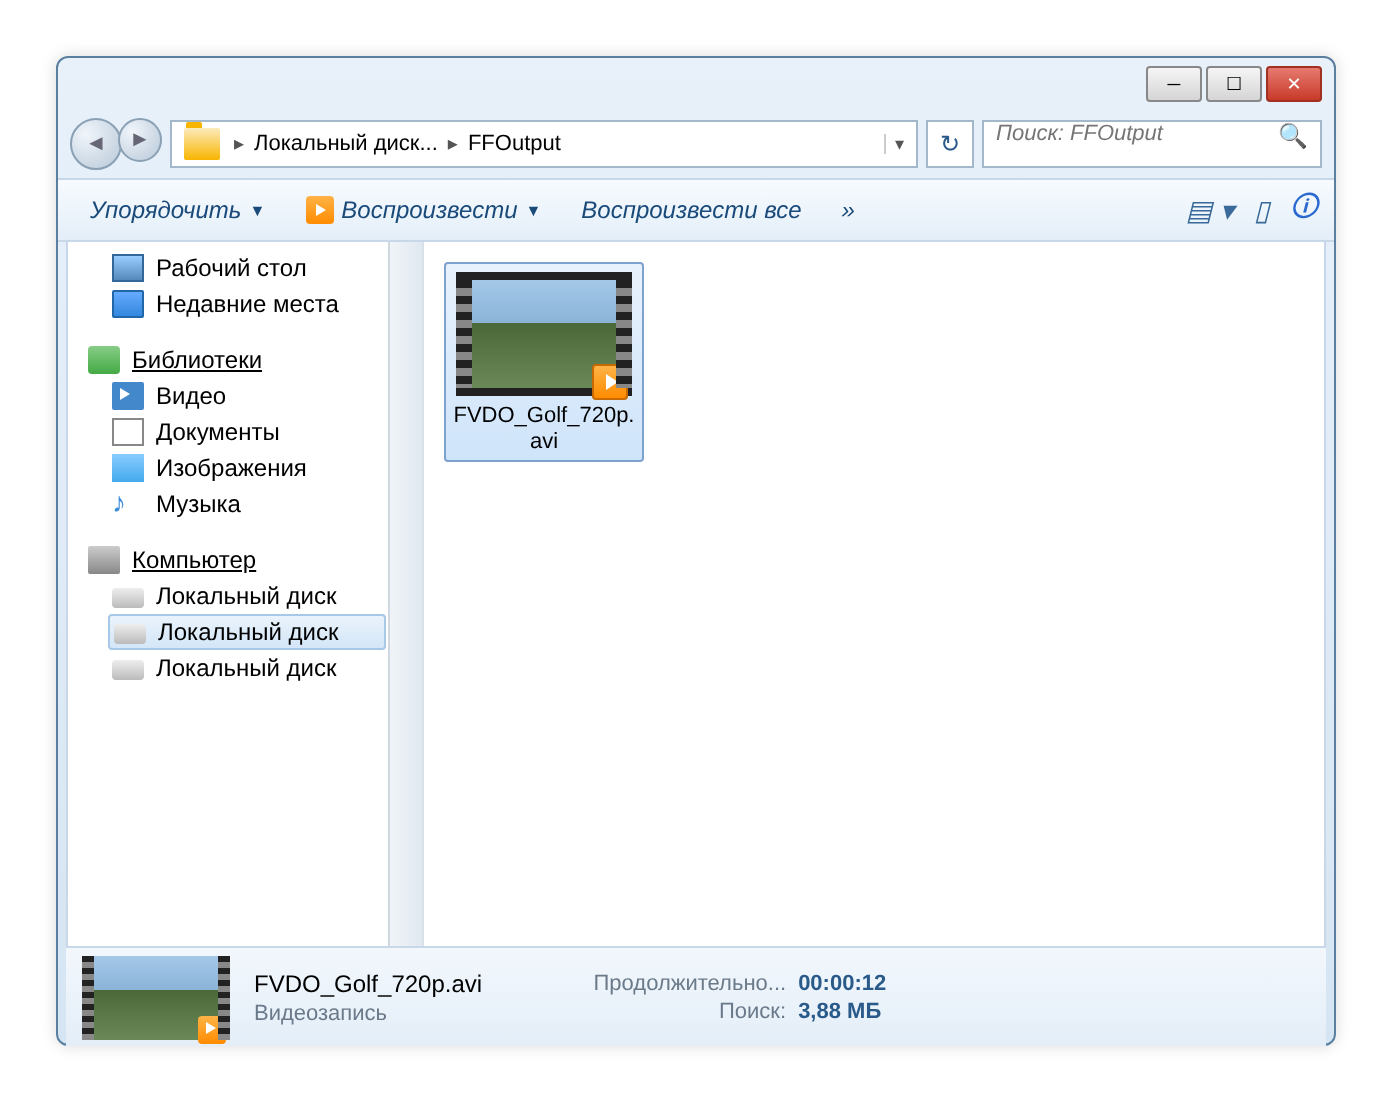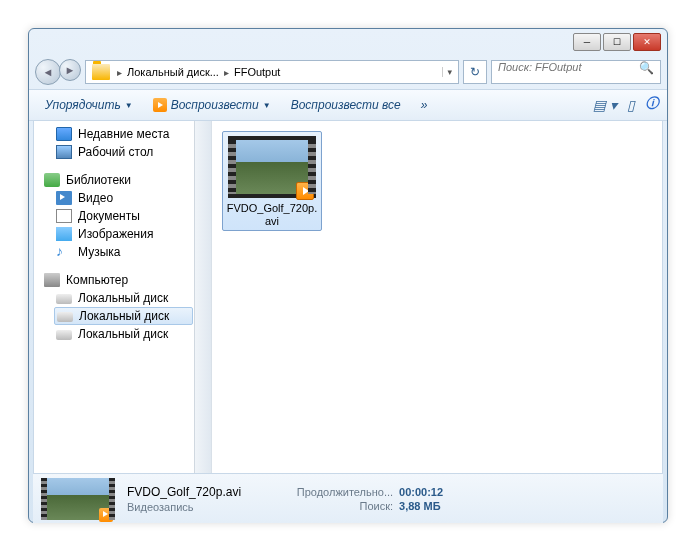--- a/index.html
+++ b/index.html
@@ -40,21 +40,21 @@
 .playicon { width: 14px; height: 14px; background: linear-gradient(to bottom, #ffb347, #ff8c00); border-radius: 2px; display: flex; align-items: center; justify-content: center; }
 .playicon::after { content: ""; border-left: 5px solid #fff; border-top: 3px solid transparent; border-bottom: 3px solid transparent; margin-left: 1px; }
 .toolbar-right { margin-left: auto; display: flex; gap: 10px; align-items: center; }
 .tricon { font-size: 14px; color: #3a6a9a; }
 
 
 .body { flex: 1; display: flex; height: 352px; background: #fff; border-left: 1px solid #c8d8e8; border-right: 1px solid #c8d8e8; margin: 0 4px; }
 .sidebar { width: 178px; border-right: 1px solid #d8e0e8; overflow: hidden; padding: 4px 0; font-size: 12px; position: relative; }
 .sidebar::after { content: ""; position: absolute; right: 0; top: 0; bottom: 0; width: 16px; background: linear-gradient(to right, #f0f4f8, #e0e8f0); border-left: 1px solid #d0d8e0; }
 .side-item { display: flex; align-items: center; gap: 6px; padding: 2px 4px 2px 22px; white-space: nowrap; color: #000; }
-.side-group { padding: 2px 4px 2px 10px; display: flex; align-items: center; gap: 6px; margin-top: 10px; }
+.side-group { padding: 2px 4px 2px 10px; display: flex; align-items: center; gap: 6px; margin-top: 10px; text-decoration: underline; }
 .side-group:first-child { margin-top: 0; }
 .side-item.selected { background: linear-gradient(to bottom, #eaf3fc, #d4e6f8); border: 1px solid #a8c8e8; border-radius: 2px; margin: 0 18px 0 20px; padding: 1px 4px 1px 2px; }
 .si { width: 16px; height: 14px; flex-shrink: 0; display: inline-block; }
 .si-monitor { background: linear-gradient(#6af, #38d); border: 1px solid #26a; border-radius: 1px; }
 .si-desktop { background: linear-gradient(#9cf, #58b); border: 1px solid #369; }
 .si-lib { background: linear-gradient(#8c8, #4a4); border-radius: 2px; }
 .si-video { background: #48c; border-radius: 1px; position: relative; }
 .si-video::after { content: ""; position: absolute; left: 4px; top: 3px; border-left: 5px solid #fff; border-top: 3px solid transparent; border-bottom: 3px solid transparent; }
 .si-doc { background: #fff; border: 1px solid #888; }
 .si-img { background: linear-gradient(#8cf, #4ae); }
@@ -139,26 +139,26 @@
     <div class="toolbar-right">
       <span class="tricon">▤ ▾</span>
       <span class="tricon">▯</span>
       <span class="tricon" style="color:#2a6ad0">🛈</span>
     </div>
   </div>
 
   <div class="body">
     <div class="sidebar">
       <div class="side-item">
+          <span class="si si-desktop"></span>
+          <span>Рабочий стол</span>
+        </div>
+      <div class="side-item">
           <span class="si si-monitor"></span>
           <span>Недавние места</span>
-        </div>
-      <div class="side-item">
-          <span class="si si-desktop"></span>
-          <span>Рабочий стол</span>
         </div>
 
       <div class="side-group">
           <span class="si si-lib"></span>
           <span>Библиотеки</span>
         </div>
       <div class="side-item">
           <span class="si si-video"></span>
           <span>Видео</span>
         </div>

